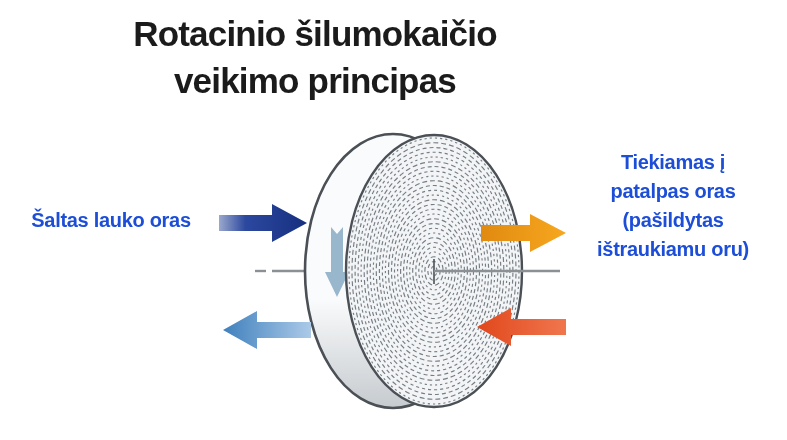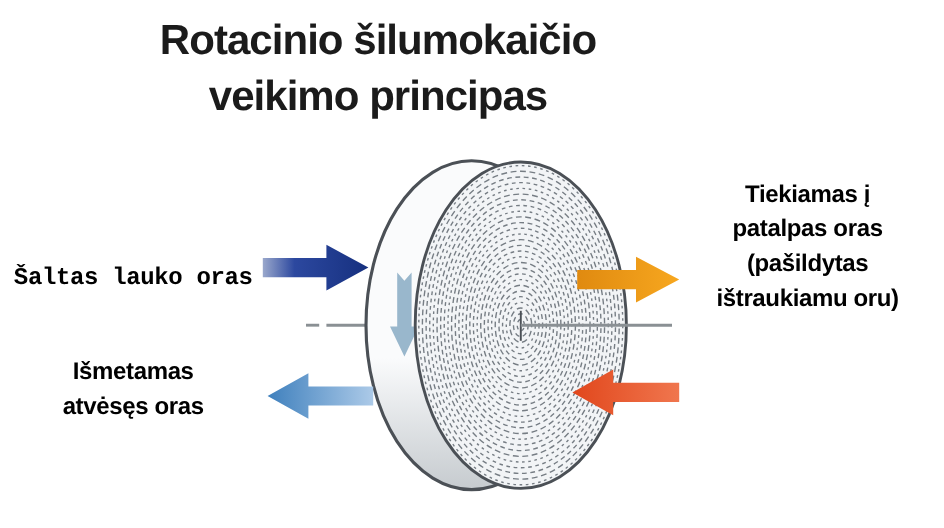--- a/index.html
+++ b/index.html
@@ -7,23 +7,23 @@
     position:relative;width:787px;height:440px;background:#fff;overflow:hidden;
     font-family:"Liberation Sans","DejaVu Sans",sans-serif;color:#1b1b1b;
   }
   .title{
     position:absolute;top:10px;left:0;width:630px;
     font-size:35px;line-height:47px;font-weight:700;letter-spacing:-0.8px;
     text-align:center;white-space:pre-line;color:#1b1b1b;margin:0;
   }
   .flow-label{
     position:absolute;font-weight:700;font-size:20px;line-height:29px;
-    letter-spacing:-0.3px;text-align:center;white-space:pre-line;color:#000000;
+    letter-spacing:-0.3px;text-align:center;white-space:pre-line;color:#1d4ed8;
   }
-  .lbl-cold{left:2px;top:218px;width:218px;font-family:Liberation Mono, monospace;}
+  .lbl-cold{left:2px;top:206px;width:218px;}
   .lbl-exhaust{left:2px;top:296px;width:218px;}
   .lbl-supply{left:563px;top:148px;width:220px;}
   .lbl-extract{left:563px;top:299px;width:220px;}
   svg{position:absolute;left:0;top:0;}
 </style>
 </head>
 <body>
 
 <div class="stage">
 
@@ -101,20 +101,18 @@
     <polygon points="219,215 272,215 272,204 307,223 272,242 272,231 219,231" fill="url(#gradCold)"></polygon>
     <polygon points="223,330 257,311 257,322 311,322 311,338 257,338 257,349" fill="url(#gradExhaust)"></polygon>
     <polygon points="481,225 530,225 530,214 566,233 530,252 530,241 481,241" fill="url(#gradSupply)"></polygon>
     <polygon points="477,327 511,308 511,319 566,319 566,335 511,335 511,346" fill="url(#gradExtract)"></polygon>
   </svg>
 
   <h1 class="title">Rotacinio šilumokaičio
 veikimo principas</h1>
 
   <div class="flow-label lbl-cold">Šaltas lauko oras</div>
-  <div class="flow-label lbl-exhaust">Išmetamas
-atvėsęs oras</div>
   <div class="flow-label lbl-supply">Tiekiamas į
 patalpas oras
 (pašildytas
 ištraukiamu oru)</div>
 
 </div>
 
 </body></html>

